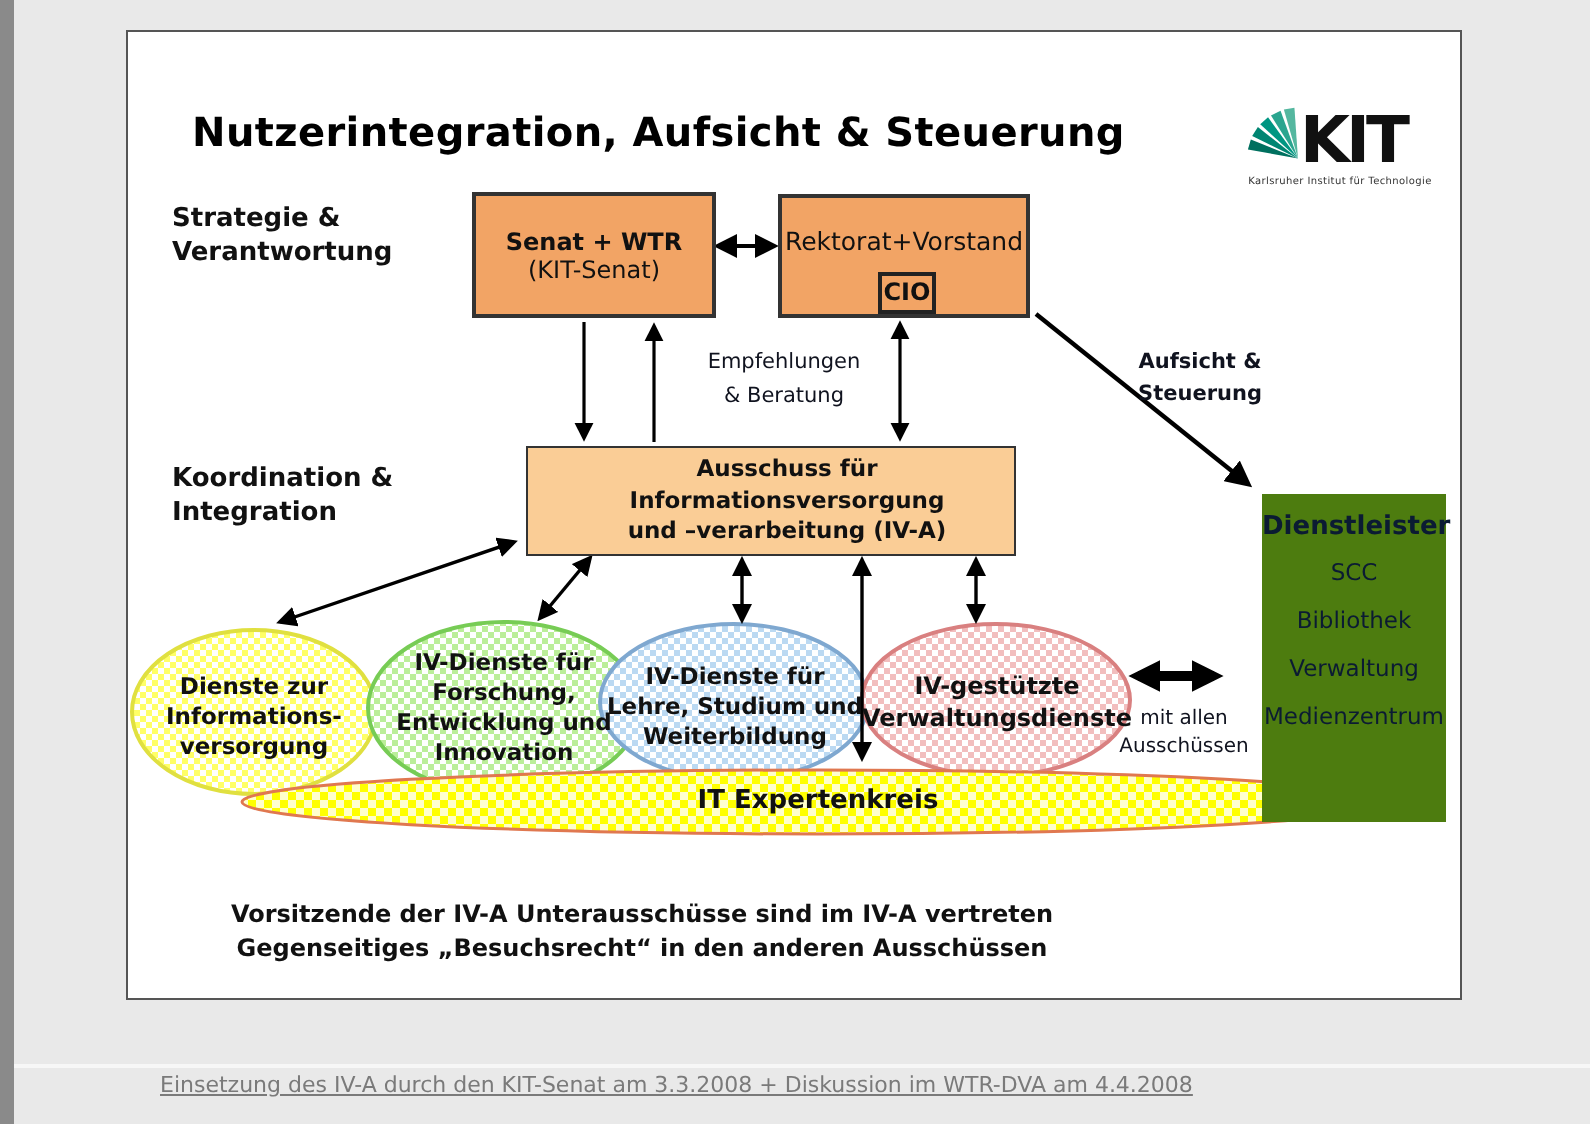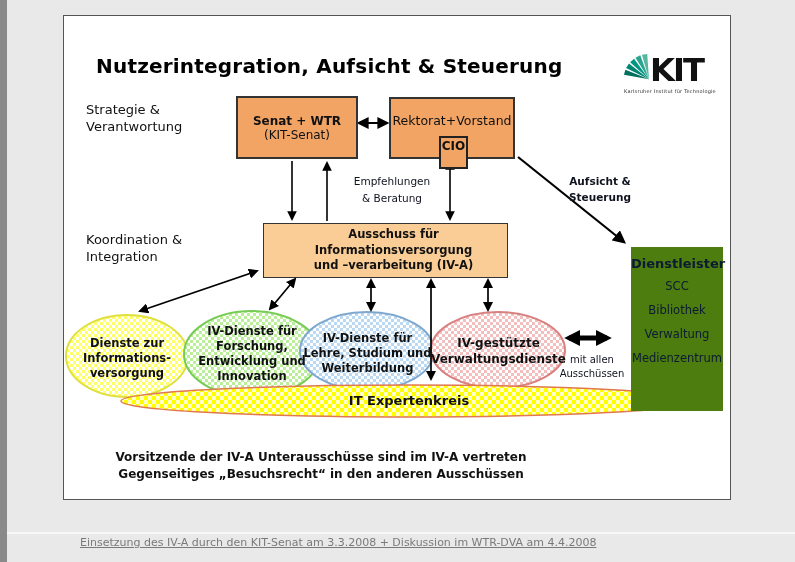--- a/index.html
+++ b/index.html
@@ -8,31 +8,31 @@
   .left-strip { position:absolute; left:0; top:0; width:7px; height:562px; background:#8a8a8a; }
   .slide { position:absolute; left:63px; top:15px; width:668px; height:485px; background:#ffffff; border:1px solid #555; }
   .diagram-svg { position:absolute; left:0; top:0; width:668px; height:485px; }
 
   .slide-title { position:absolute; left:32px; top:38px; font-size:20px; font-weight:bold; color:#000; letter-spacing:0.2px; }
 
   .logo { position:absolute; left:556px; top:28px; width:100px; height:58px; }
   .logo-tagline { position:absolute; left:2px; top:44px; width:96px; font-size:5px; color:#333; text-align:center; letter-spacing:0.2px; }
 
   .ml { white-space:pre-line; }
-  .row-label { position:absolute; font-size:13px; font-weight:normal; color:#111; line-height:1.3; }
+  .row-label { position:absolute; font-size:13px; font-weight:bold; color:#111; line-height:1.3; }
   .row-label.strategy { left:22px; top:86px; }
   .row-label.koordination { left:22px; top:216px; }
 
   .obox { position:absolute; background:#F2A465; border:2px solid #333; text-align:center; color:#111; }
   .senat-box { left:172px; top:80px; width:122px; height:63px; display:flex; flex-direction:column; justify-content:center; }
   .senat-box .t { font-size:12px; font-weight:bold; }
   .senat-box .s { font-size:12px; }
   .rektorat-box { left:325px; top:81px; width:126px; height:62px; }
   .rektorat-box .t { font-size:12.5px; font-weight:normal; margin-top:14px; }
-  .cio-box { position:absolute; left:48px; top:37px; width:29px; height:33px; background:#F2A465; border:2px solid #222; font-size:12px; font-weight:bold; line-height:17px; text-align:center; }
+  .cio-box { position:absolute; left:48px; top:37px; width:29px; height:21px; background:#F2A465; border:2px solid #222; font-size:12px; font-weight:bold; line-height:17px; text-align:center; }
   .iva-box { left:199px; top:207px; width:245px; height:55px; background:#FACD96; border:1.5px solid #333; display:flex; align-items:center; justify-content:center; font-size:11.5px; font-weight:bold; line-height:1.35; text-align:center; position:absolute; color:#111;padding-left:16px; }
 
   .dienstleister-box { position:absolute; left:567px; top:231px; width:92px; height:164px; background:#4d7c0f; text-align:center; color:#0b1b33; padding-top:9px; }
   .dienstleister-box .t { font-size:13px; font-weight:bold; margin-bottom:8px; }
   .dienstleister-box .item { font-size:11.5px; margin-bottom:10px; }
 
   .edge-label { position:absolute; text-align:center; color:#10131f; }
   .empfehlungen { left:276px; top:157px; width:104px; font-size:10.5px; font-weight:normal; line-height:1.6; }
   .aufsicht { left:497px; top:158px; width:78px; font-size:10.5px; font-weight:bold; line-height:1.5; }
   .starke { left:492px; top:283px; width:72px; font-size:10px; line-height:1.35; }

